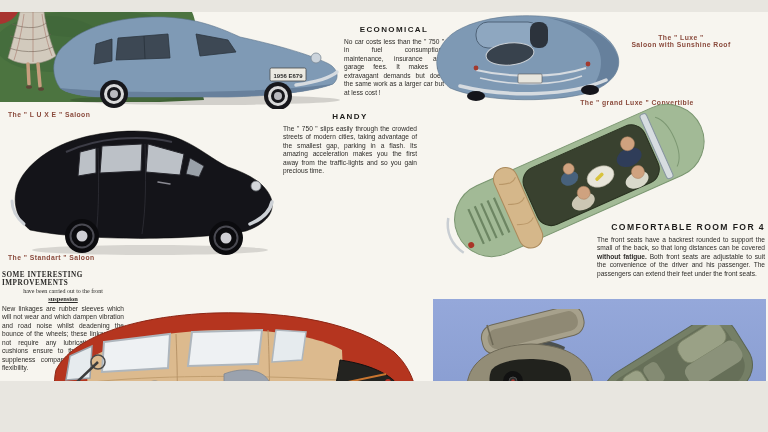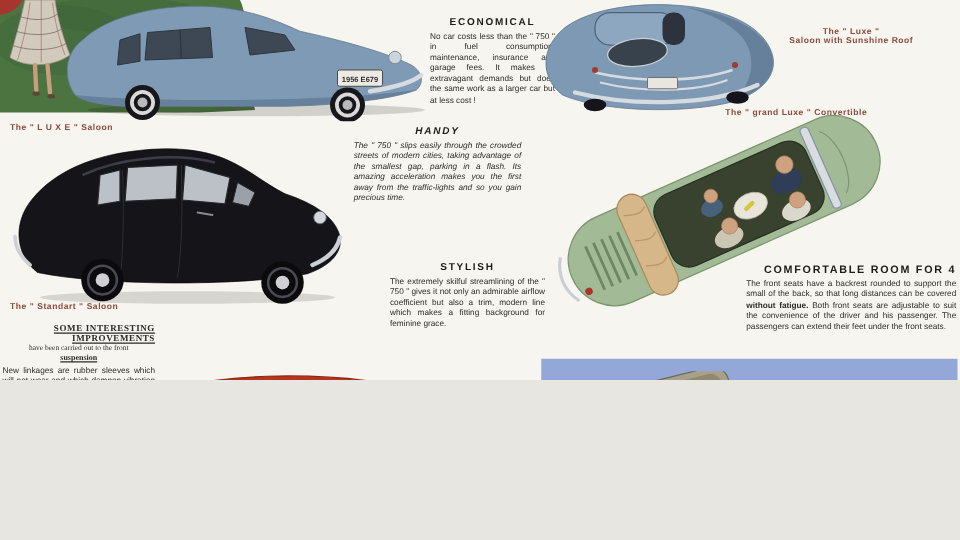--- a/index.html
+++ b/index.html
@@ -1,21 +1,22 @@
 <!DOCTYPE html>
 <html><head>
 <meta charset="utf-8">
 <title>Renault 750 Brochure</title>
 <style>
   * { margin:0; padding:0; box-sizing:border-box; }
   html,body { background:#e8e6e0; }
   #canvas {
-    position:relative; width:768px; height:304px;
+    position:relative; width:768px; height:369px;
     background:#f7f5ef; overflow:hidden;
     font-family:"Liberation Sans", sans-serif;
+    margin-top:12px;
   }
   .ill { position:absolute; }
   .ill svg { display:block; }
   .caption {
     position:absolute;
     font-size:6.8px; font-weight:bold; letter-spacing:.45px;
     color:#8a4a3c; white-space:nowrap;
   }
   .caption.center { text-align:center; white-space:normal; }
   .tb { position:absolute; }
@@ -23,21 +24,21 @@
     font-size:8px; font-weight:bold; letter-spacing:1.4px;
     text-align:center; color:#1d1c1a; margin-bottom:4px;
   }
   .tb p {
     font-size:6.6px; line-height:1.28; color:#2e2c29;
     text-align:justify;
   }
   .tb p .bold { font-weight:bold; }
   .serif-h {
     font-family:"Liberation Serif", serif; font-weight:bold;
-    font-size:7.2px; letter-spacing:.5px; text-align:right; color:#2a2927;text-decoration:underline;
+    font-size:7.2px; letter-spacing:.5px; text-align:left; color:#2a2927;
   }
   .serif-sub {
     font-family:"Liberation Serif", serif; font-size:6px;
     text-align:center; color:#2a2927; margin-top:1px;
   }
   .serif-u {
     font-family:"Liberation Serif", serif; font-size:6.4px; font-weight:bold;
     text-align:center; text-decoration:underline; color:#2a2927;
     margin:1px 0 3px 0;
   }
@@ -109,21 +110,21 @@
       <rect x="100" y="62" width="24" height="9" rx="1" fill="#e8e6de" stroke="#555" stroke-width="0.6"></rect>
       <ellipse cx="58" cy="84" rx="9" ry="5" fill="#14141a"></ellipse>
       <ellipse cx="172" cy="78" rx="9" ry="5" fill="#14141a"></ellipse>
     </svg>
   </div>
   <div class="caption center" style="left:606px;top:22px;width:150px;">
     <div>The " Luxe "</div>
     <div>Saloon with Sunshine Roof</div>
   </div>
 
-  <div class="tb" style="left:283px;top:100px;width:134px;font-style:italic;">
+  <div class="tb" style="left:283px;top:100px;width:134px;">
     <div class="h">HANDY</div>
     <p>The " 750 " slips easily through the crowded streets of modern cities, taking advantage of the smallest gap, parking in a flash.  Its amazing acceleration makes you the first away from the traffic-lights and so you gain precious time.</p>
   </div>
 
   <div class="ill" style="left:0;top:106px;width:290px;height:140px;">
     <svg width="290" height="140" viewBox="0 0 290 140">
       <ellipse cx="150" cy="132" rx="118" ry="5" fill="#000" opacity="0.13"></ellipse>
       <path d="M30,112 C12,98 10,72 26,53 C44,31 74,19 106,15 C136,11 162,13 182,22 C200,30 212,41 228,49 C252,57 266,67 271,80 C276,94 266,106 246,113 C196,123 82,123 30,112 Z" fill="#141419" stroke="#000" stroke-width="0.5"></path>
       <path d="M66,34 C96,20 140,16 172,24" stroke="#3c3c46" stroke-width="2" fill="none"></path>
       <path d="M80,34 L96,30 L96,55 L78,58 Z" fill="#bcc1c7" stroke="#26262c" stroke-width="1"></path>
@@ -165,24 +166,20 @@
         <ellipse cx="146" cy="102" rx="12" ry="8" fill="#ccc7b4"></ellipse>
         <circle cx="150" cy="94" r="6.5" fill="#cfa27f" stroke="#a87f5e" stroke-width="0.5"></circle>
         <ellipse cx="143" cy="75" rx="9" ry="7" fill="#47617c"></ellipse>
         <circle cx="146" cy="66" r="5.5" fill="#cfa27f" stroke="#a87f5e" stroke-width="0.5"></circle>
         <rect x="232" y="46" width="7" height="70" rx="3" fill="#d7dde0" stroke="#8795a0" stroke-width="1"></rect>
         <path d="M246,54 C258,64 258,98 246,108" stroke="#7d9873" stroke-width="1" fill="none"></path>
       </g>
     </svg>
   </div>
 
-  <div class="tb" style="left:312px;top:209px;width:124px;">
-    <div class="h">STYLISH</div>
-    <p>The extremely skilful streamlining of the " 750 " gives it not only an admirable airflow coefficient but also a trim, modern line which makes a fitting background for feminine grace.</p>
-  </div>
 
   <div class="tb" style="left:597px;top:210px;width:168px;">
     <div class="h" style="font-size:8.6px;text-align:right;">COMFORTABLE ROOM FOR 4</div>
     <p><span>The front seats have a backrest rounded to support the small of the back, so that long distances can be covered </span><span class="bold">without fatigue.</span><span>  Both front seats are adjustable to suit the convenience of the driver and his passenger.  The passengers can extend their feet under the front seats.</span></p>
   </div>
 
   <div class="tb" style="left:2px;top:259px;width:122px;">
     <div class="serif-h">SOME INTERESTING IMPROVEMENTS</div>
     <div class="serif-sub">have been carried out to the front</div>
     <div class="serif-u">suspension</div>

